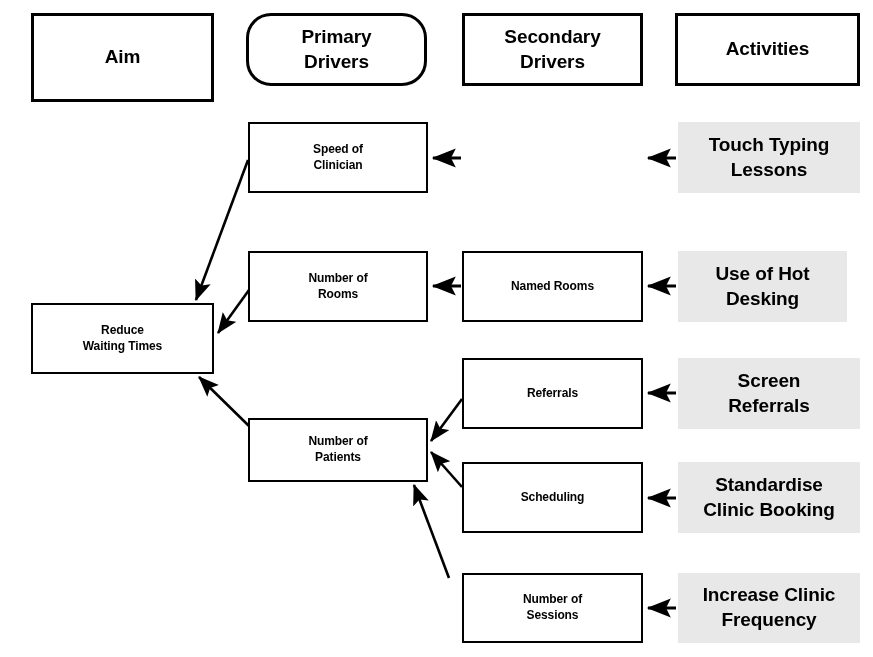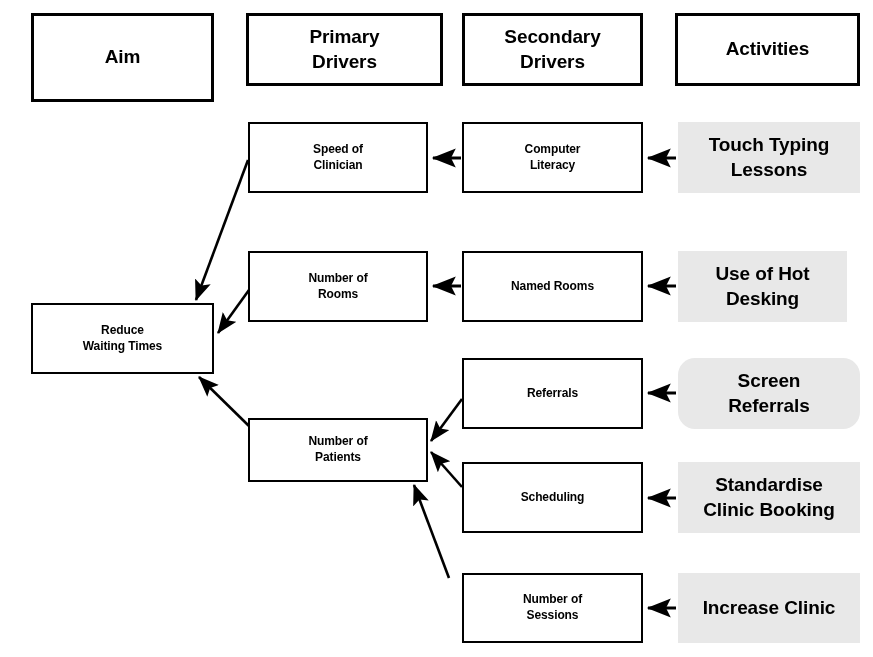--- a/index.html
+++ b/index.html
@@ -83,21 +83,21 @@
     <line x1="449" y1="578" x2="414" y2="485" stroke="#000000" stroke-width="2.6" marker-end="url(#ah)"></line>
 
     <line x1="248" y1="160" x2="196" y2="300" stroke="#000000" stroke-width="2.6" marker-end="url(#ah)"></line>
     <line x1="249" y1="290" x2="218" y2="333" stroke="#000000" stroke-width="2.6" marker-end="url(#ah)"></line>
     <line x1="250" y1="427" x2="199" y2="377" stroke="#000000" stroke-width="2.6" marker-end="url(#ah)"></line>
   </svg>
 
   <div class="node header" style="left:31px; top:13px; width:183px; height:89px;">
     <span class="label">Aim</span>
   </div>
-  <div class="node header" style="left:246px; top:13px; width:197px; height:73px;">
+  <div class="node header" style="left:246px; top:13px; width:181px; height:73px;border-radius:25px;">
     <span class="label">
         <div>Primary</div>
         <div>Drivers</div>
       </span>
   </div>
   <div class="node header" style="left:462px; top:13px; width:181px; height:73px;">
     <span class="label">
         <div>Secondary</div>
         <div>Drivers</div>
       </span>
@@ -127,26 +127,20 @@
         <div>Rooms</div>
       </span>
   </div>
   <div class="node framed" style="left:248px; top:418px; width:180px; height:64px;">
     <span class="label">
         <div>Number of</div>
         <div>Patients</div>
       </span>
   </div>
 
-  <div class="node framed" style="left:462px; top:122px; width:181px; height:71px;">
-    <span class="label">
-        <div>Computer</div>
-        <div>Literacy</div>
-      </span>
-  </div>
   <div class="node framed" style="left:462px; top:251px; width:181px; height:71px;">
     <span class="label">Named Rooms</span>
   </div>
   <div class="node framed" style="left:462px; top:358px; width:181px; height:71px;">
     <span class="label">Referrals</span>
   </div>
   <div class="node framed" style="left:462px; top:462px; width:181px; height:71px;">
     <span class="label">Scheduling</span>
   </div>
   <div class="node framed" style="left:462px; top:573px; width:181px; height:70px;">
@@ -161,31 +155,32 @@
         <div>Touch Typing</div>
         <div>Lessons</div>
       </span>
   </div>
   <div class="node shaded" style="left:678px; top:251px; width:169px; height:71px;">
     <span class="label">
         <div>Use of Hot</div>
         <div>Desking</div>
       </span>
   </div>
-  <div class="node shaded" style="left:678px; top:358px; width:182px; height:71px;border-radius:17px;">
+  <div class="node shaded" style="left:678px; top:358px; width:182px; height:71px;">
     <span class="label">
         <div>Screen</div>
         <div>Referrals</div>
       </span>
   </div>
   <div class="node shaded" style="left:678px; top:462px; width:182px; height:71px;">
     <span class="label">
         <div>Standardise</div>
         <div>Clinic Booking</div>
       </span>
   </div>
   <div class="node shaded" style="left:678px; top:573px; width:182px; height:70px;">
     <span class="label">
         <div>Increase Clinic</div>
+        <div>Frequency</div>
       </span>
   </div>
 
 </div>
 
 </body></html>

